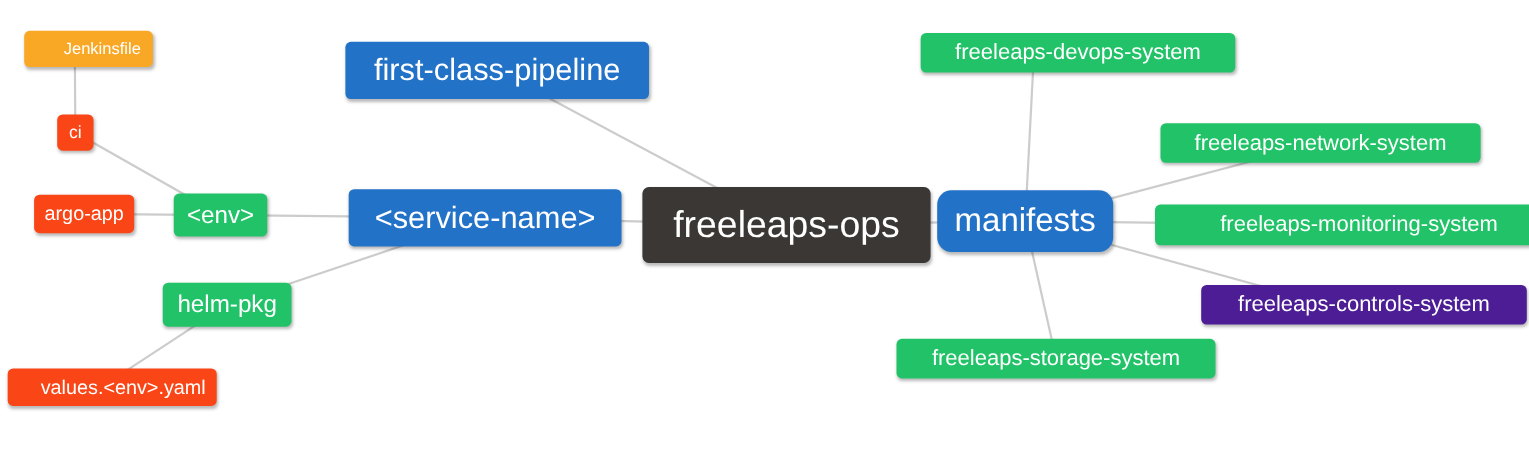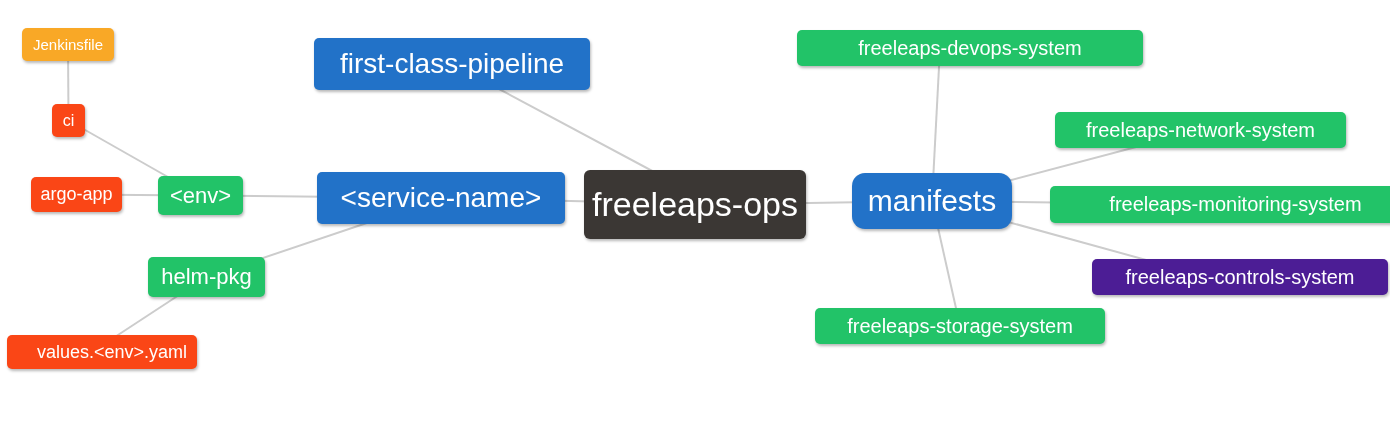--- a/index.html
+++ b/index.html
@@ -30,31 +30,31 @@
     color: #ffffff;
     border-radius: 5px;
     box-shadow: 1px 2px 3px rgba(0,0,0,0.28);
     white-space: nowrap;
     cursor: pointer;
     user-select: none;
   }
   .node .label { pointer-events: none; }
 
   
-  #node-jenkinsfile          { left: 22px;   top: 28px;  width: 92px;  height: 33px; font-size: 15px; }
+  #node-jenkinsfile          { left: 22px;   top: 28px;  width: 92px;  height: 33px; font-size: 15px; padding-left: 25px; }
   #node-ci                   { left: 52px;   top: 104px; width: 33px;  height: 33px; font-size: 16px; }
   #node-argo-app             { left: 31px;   top: 177px; width: 91px;  height: 35px; font-size: 18px; }
   #node-env                  { left: 158px;  top: 176px; width: 85px;  height: 39px; font-size: 22px; }
   #node-helm-pkg             { left: 148px;  top: 257px; width: 117px; height: 40px; font-size: 22px; }
   #node-values-env-yaml      { left: 7px;    top: 335px; width: 170px; height: 34px; font-size: 18px; }
   #node-first-class-pipeline { left: 314px;  top: 38px;  width: 276px; height: 52px; font-size: 28px; }
   #node-service-name         { left: 317px;  top: 172px; width: 248px; height: 52px; font-size: 28px; }
-  #node-freeleaps-ops        { left: 584px;  top: 170px; width: 222px; height: 69px; font-size: 34px; border-radius: 6px; }
+  #node-freeleaps-ops        { left: 584px;  top: 170px; width: 262px; height: 69px; font-size: 34px; border-radius: 6px; }
   #node-manifests            { left: 852px;  top: 173px; width: 160px; height: 56px; font-size: 30px; }
-  #node-devops               { left: 797px;  top: 30px;  width: 346px; height: 36px; font-size: 20px; }
+  #node-devops               { left: 837px;  top: 30px;  width: 286px; height: 36px; font-size: 20px; }
   #node-network              { left: 1055px; top: 112px; width: 291px; height: 36px; font-size: 20px; }
   #node-monitoring           { left: 1050px; top: 186px; width: 323px; height: 37px; font-size: 20px; }
   #node-controls             { left: 1060px; top: 259px; width: 296px; height: 36px; font-size: 20px; }
   #node-storage              { left: 815px;  top: 308px; width: 290px; height: 36px; font-size: 20px; }
 </style>
 </head>
 <body>
 
 <div id="canvas">
 

